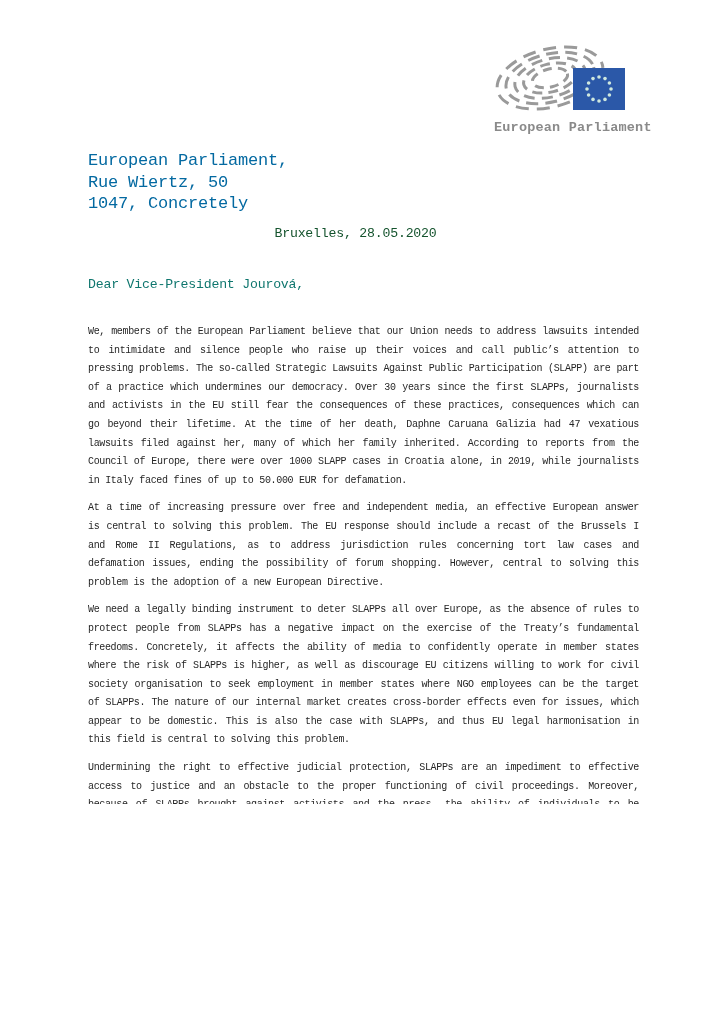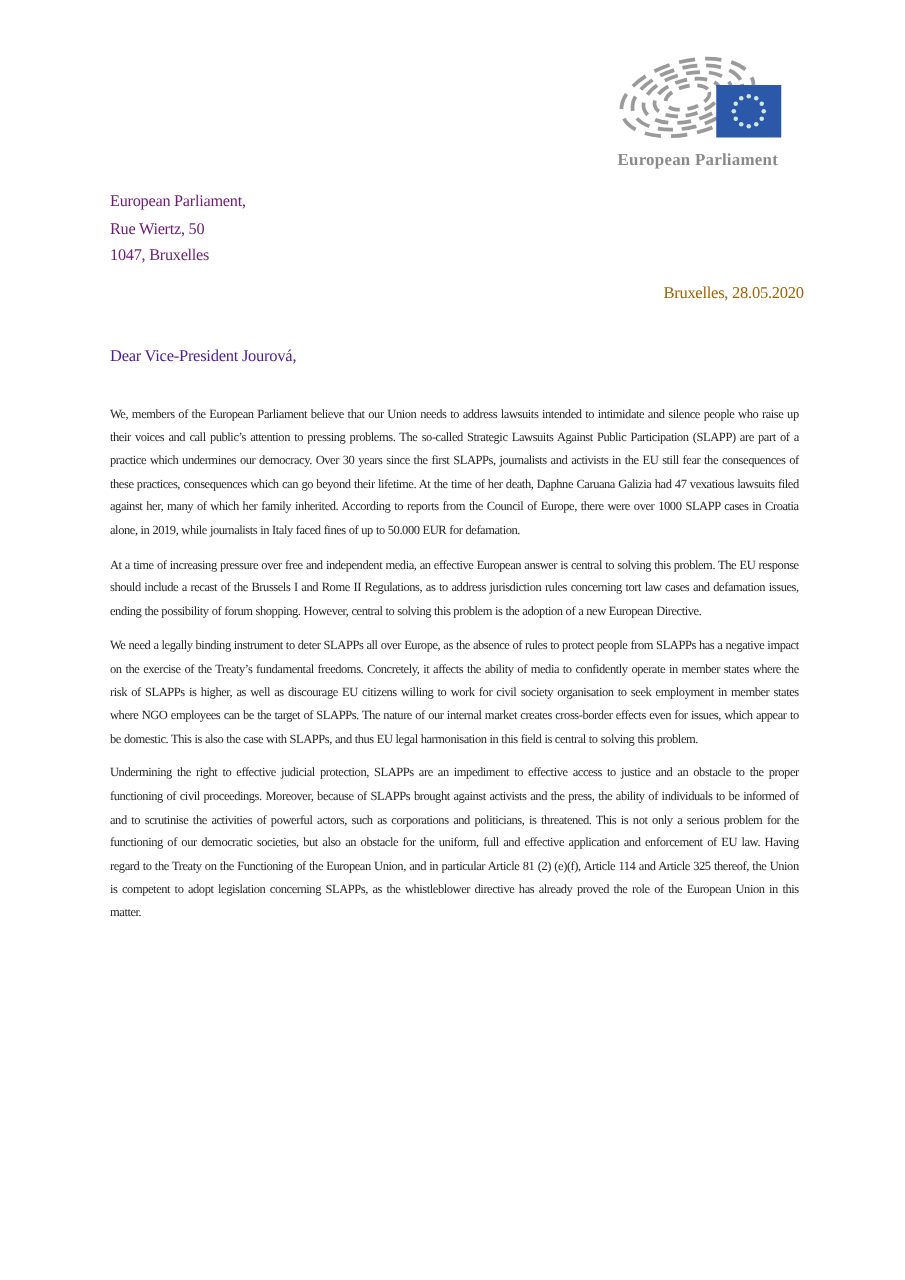--- a/index.html
+++ b/index.html
@@ -1,21 +1,21 @@
 <!DOCTYPE html>
 <html><head>
 <meta charset="utf-8">
 <style>
   html, body { margin: 0; padding: 0; background: #ffffff; }
   .page {
     position: relative;
     width: 724px;
     height: 804px;
     background: #ffffff;
-    font-family: Liberation Serif, serif;
+    font-family: Liberation Mono, monospace;
     color: #242424;
     overflow: hidden;
   }
 
   
   .logo {
     position: absolute;
     top: 38px;
     left: 492px;
     width: 152px;
@@ -28,46 +28,46 @@
     color: #8a8a8a;
     letter-spacing: 0.2px;
     white-space: nowrap;
   }
 
   
   .address {
     position: absolute;
     left: 88px;
     top: 150px;
-    font-size: 13px;
+    font-size: 17px;
     line-height: 21.5px;
     letter-spacing: -0.2px;
-    color: #701a75;
+    color: #0369a1;
   }
 
   
   .date-line {
     position: absolute;
-    left: 92px;
+    left: 80px;
     top: 226px;
     width: 551px;
-    text-align: right;
+    text-align: center;
     font-size: 13.2px;
     letter-spacing: -0.2px;
-    color: #a16207;
+    color: #14532d;
   }
 
   
   .salutation {
     position: absolute;
     left: 88px;
     top: 277px;
     font-size: 13.2px;
     letter-spacing: -0.2px;
-    color: #4c1d95;
+    color: #0f766e;
   }
 
   
   .body-text {
     position: absolute;
     left: 88px;
     top: 323px;
     width: 551px;
   }
   .body-text p {
@@ -113,21 +113,21 @@
           <circle cx="101" cy="40.6" r="1.8"></circle>
         </g>
       </g>
     </svg>
     <div class="logo-caption">European Parliament</div>
   </div>
 
   <div class="address">
     <div>European Parliament,</div>
     <div>Rue Wiertz, 50</div>
-    <div>1047, Bruxelles</div>
+    <div>1047, Concretely</div>
   </div>
 
   <div class="date-line">Bruxelles, 28.05.2020</div>
 
   <div class="salutation">Dear Vice-President Jourová,</div>
 
   <div class="body-text">
     <p>We, members of the European Parliament believe that our Union needs to address lawsuits intended to intimidate and silence people who raise up their voices and call public’s attention to pressing problems. The so-called Strategic Lawsuits Against Public Participation (SLAPP) are part of a practice which undermines our democracy. Over 30 years since the first SLAPPs, journalists and activists in the EU still fear the consequences of these practices, consequences which can go beyond their lifetime. At the time of her death, Daphne Caruana Galizia had 47 vexatious lawsuits filed against her, many of which her family inherited. According to reports from the Council of Europe, there were over 1000 SLAPP cases in Croatia alone, in 2019, while journalists in Italy faced fines of up to 50.000 EUR for defamation.</p>
     <p>At a time of increasing pressure over free and independent media, an effective European answer is central to solving this problem. The EU response should include a recast of the Brussels I and Rome II Regulations, as to address jurisdiction rules concerning tort law cases and defamation issues, ending the possibility of forum shopping. However, central to solving this problem is the adoption of a new European Directive.</p>
     <p>We need a legally binding instrument to deter SLAPPs all over Europe, as the absence of rules to protect people from SLAPPs has a negative impact on the exercise of the Treaty’s fundamental freedoms. Concretely, it affects the ability of media to confidently operate in member states where the risk of SLAPPs is higher, as well as discourage EU citizens willing to work for civil society organisation to seek employment in member states where NGO employees can be the target of SLAPPs. The nature of our internal market creates cross-border effects even for issues, which appear to be domestic. This is also the case with SLAPPs, and thus EU legal harmonisation in this field is central to solving this problem.</p>

